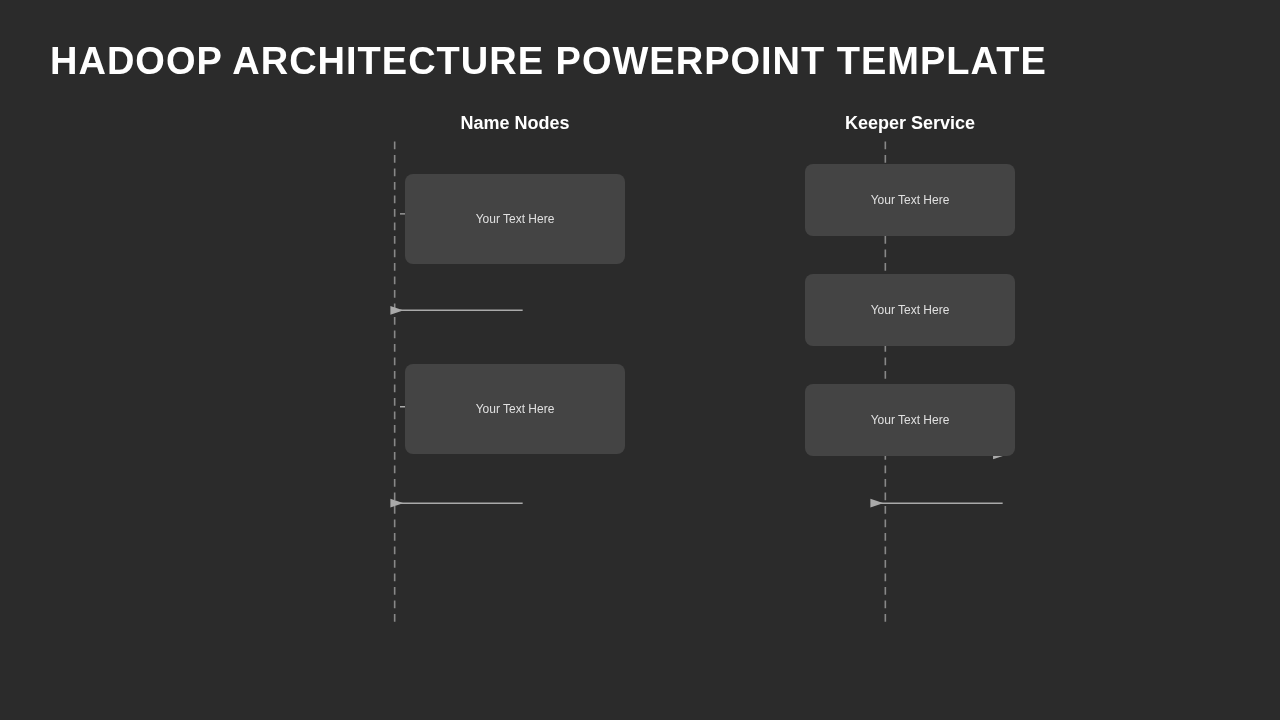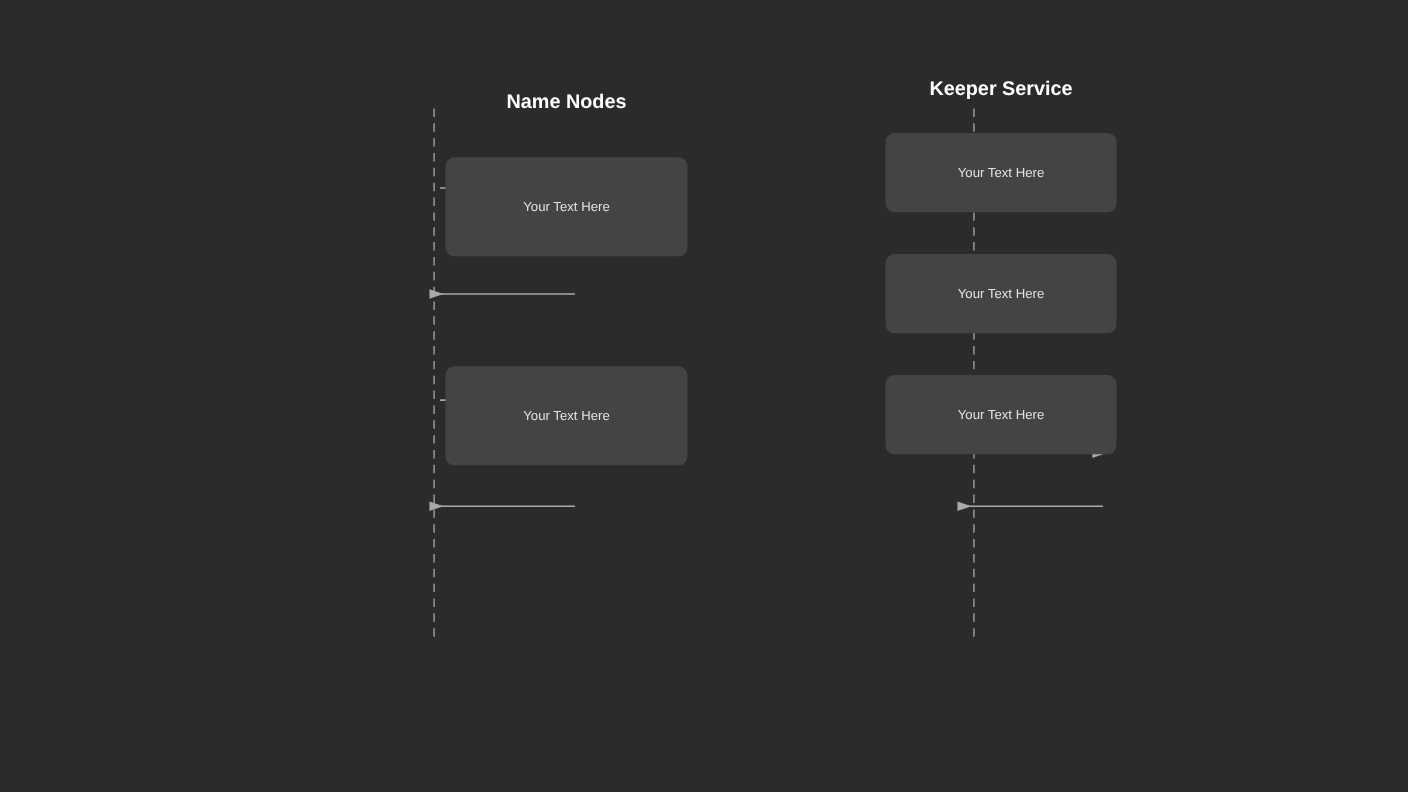--- a/index.html
+++ b/index.html
@@ -134,20 +134,21 @@
       left: 0;
       width: 100%;
       height: 100%;
       pointer-events: none;
     }
   </style>
 </head>
 <body>
 
 <div class="header">
+  <div class="main-title">HADOOP ARCHITECTURE POWERPOINT TEMPLATE</div>
 </div>
 
 <div class="diagram-area">
 
   <svg class="arrows-svg" viewBox="0 0 1200 560" preserveAspectRatio="none">
 
     <line x1="370" y1="40" x2="370" y2="540" stroke="#888888" stroke-width="1.5" stroke-dasharray="8,6"></line>
 
     <line x1="830" y1="40" x2="830" y2="540" stroke="#888888" stroke-width="1.5" stroke-dasharray="8,6"></line>
 
@@ -176,21 +177,21 @@
       </marker>
       <marker id="arrowLeft2" markerWidth="8" markerHeight="8" refX="2" refY="3" orient="auto">
         <path d="M8,0 L8,6 L0,3 z" fill="#aaaaaa"></path>
       </marker>
     </defs>
   </svg>
 
 
   <div style="width: 100px;"></div>
 
-  <div class="column column-middle" style="margin-top: 12px; padding-top: 0; justify-content: space-between;">
+  <div class="column column-middle" style="margin-top: 0; padding-top: 0; justify-content: space-between;">
     <div class="column-title">Name Nodes</div>
 
     <div style="display: flex; flex-direction: column; align-items: center; margin-top: 20px; gap: 0;">
       <div class="name-node-box">
         <span class="node-text">Your Text Here</span>
       </div>
       <div style="height: 50px;"></div>
       <div class="name-node-box">
         <span class="node-text">Your Text Here</span>
       </div>

